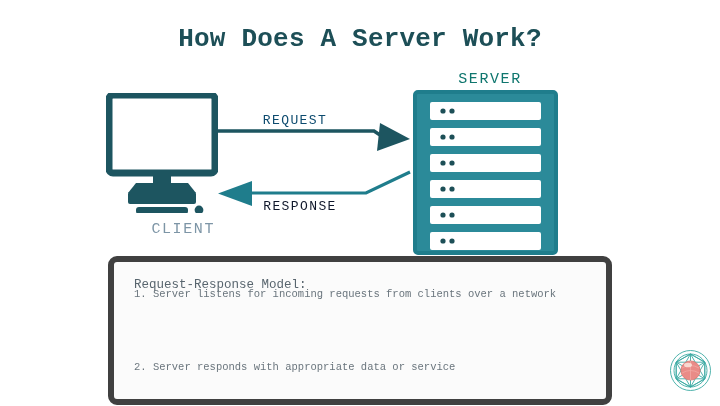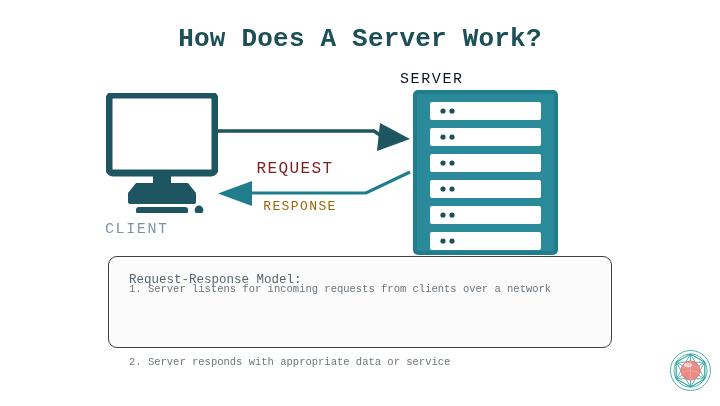--- a/index.html
+++ b/index.html
@@ -28,32 +28,33 @@
     color: #1d4f57;
     letter-spacing: 0.2px;
   }
 
   
   #server-label {
     position: absolute;
     top: 71px;
     left: 400px;
     width: 180px;
+    text-align: center;
     font-size: 15px;
-    color: #0f172a;
+    color: #0f766e;
     letter-spacing: 1.6px;
   }
 
   
   #client-label {
     position: absolute;
     top: 221px;
     left: 105px;
     width: 110px;
-    text-align: left;
+    text-align: right;
     font-size: 15px;
     color: #7d95a6;
     letter-spacing: 1.6px;
   }
 
   
   #client-icon {
     position: absolute;
     left: 106px;
     top: 93px;
@@ -84,46 +85,45 @@
     top: 168px;
     width: 205px;
     height: 52px;
   }
   #request-label {
     position: absolute;
     left: 240px;
     top: 113px;
     width: 110px;
     text-align: center;
-    font-size: 16px;
-    color: #7f1d1d;
+    font-size: 13px;
+    color: #0c4a6e;
     letter-spacing: 1.4px;
-    margin-top: 47px;
   }
   #response-label {
     position: absolute;
     left: 240px;
     top: 199px;
     width: 120px;
     text-align: center;
     font-size: 13px;
-    color: #a16207;
+    color: #0f172a;
     letter-spacing: 1.4px;
   }
 
   
   #info-box {
     position: absolute;
     left: 108px;
     top: 256px;
     width: 504px;
-    height: 92px;
+    height: 149px;
     box-sizing: border-box;
     background: #fbfbfb;
-    border: 1px solid #404040;
+    border: 6px solid #404040;
     border-radius: 9px;
   }
   #info-title {
     position: absolute;
     left: 20px;
     top: 16px;
     font-size: 12.5px;
     color: #58656e;
   }
   .info-step {

